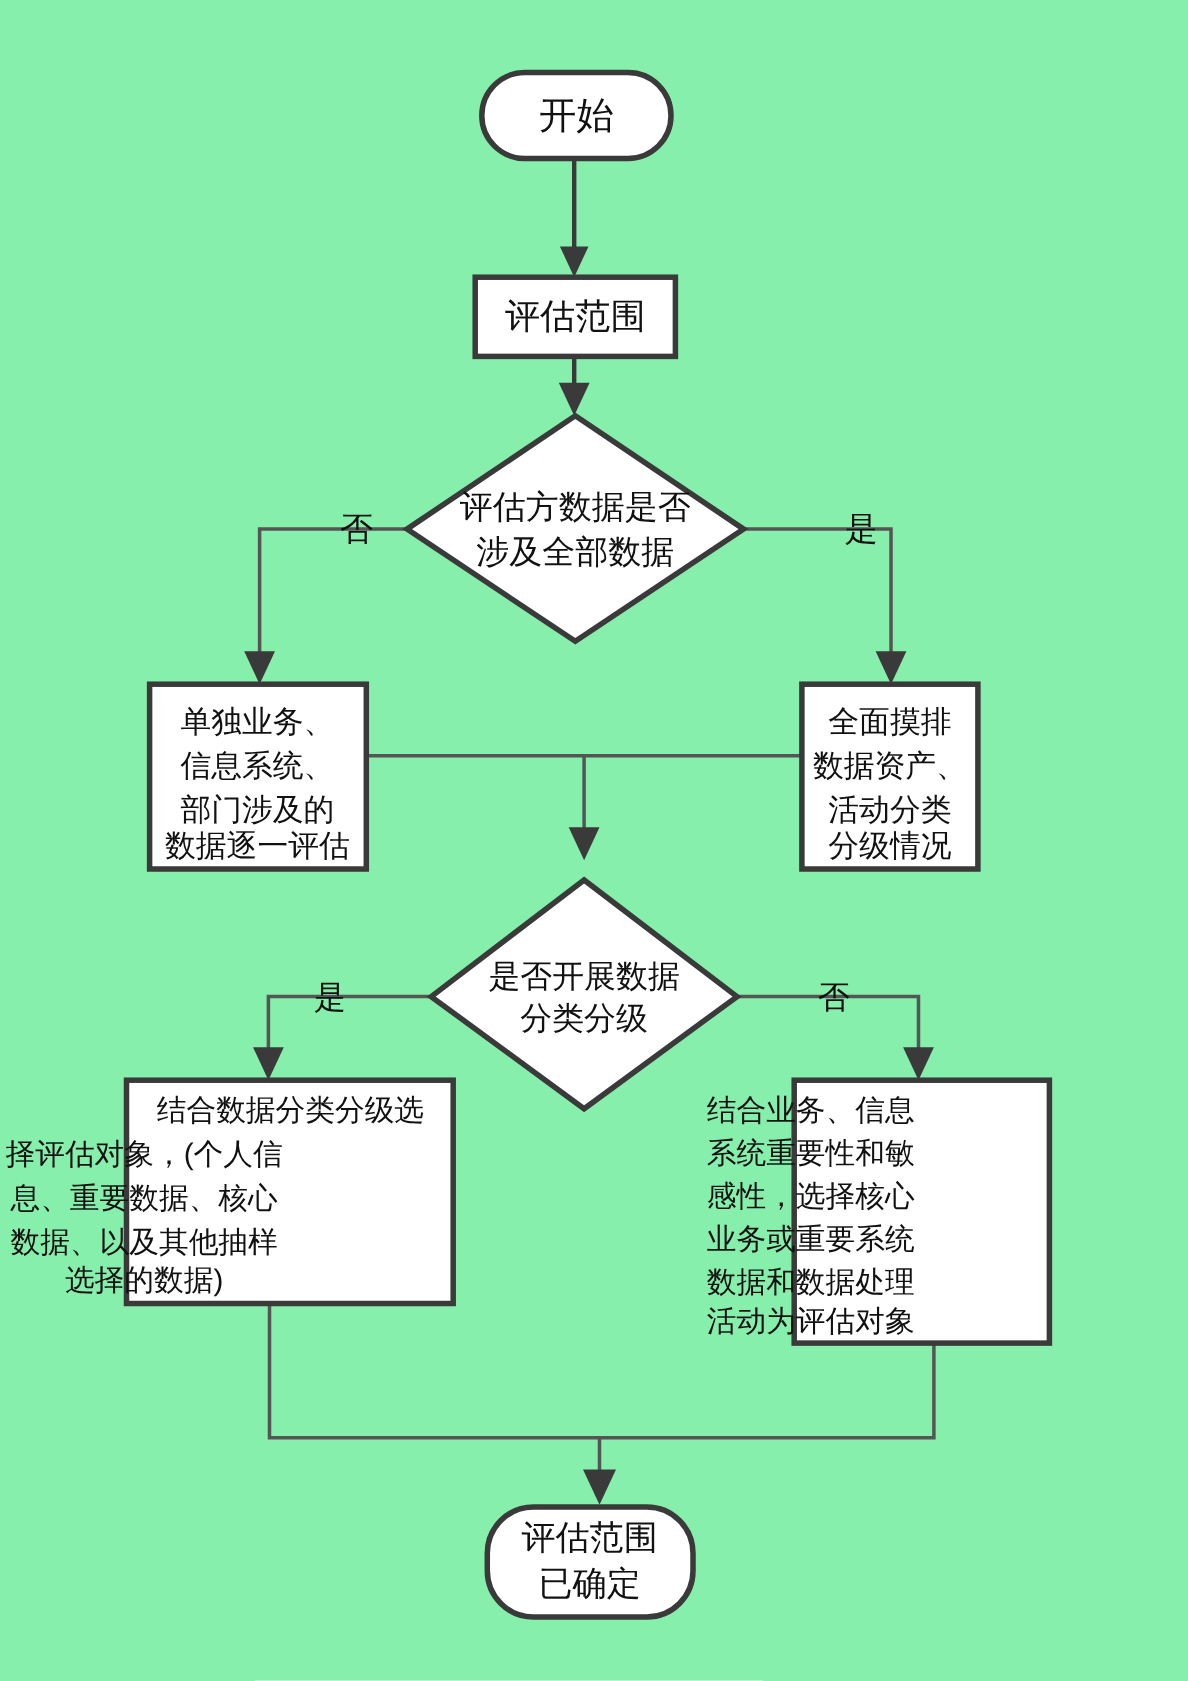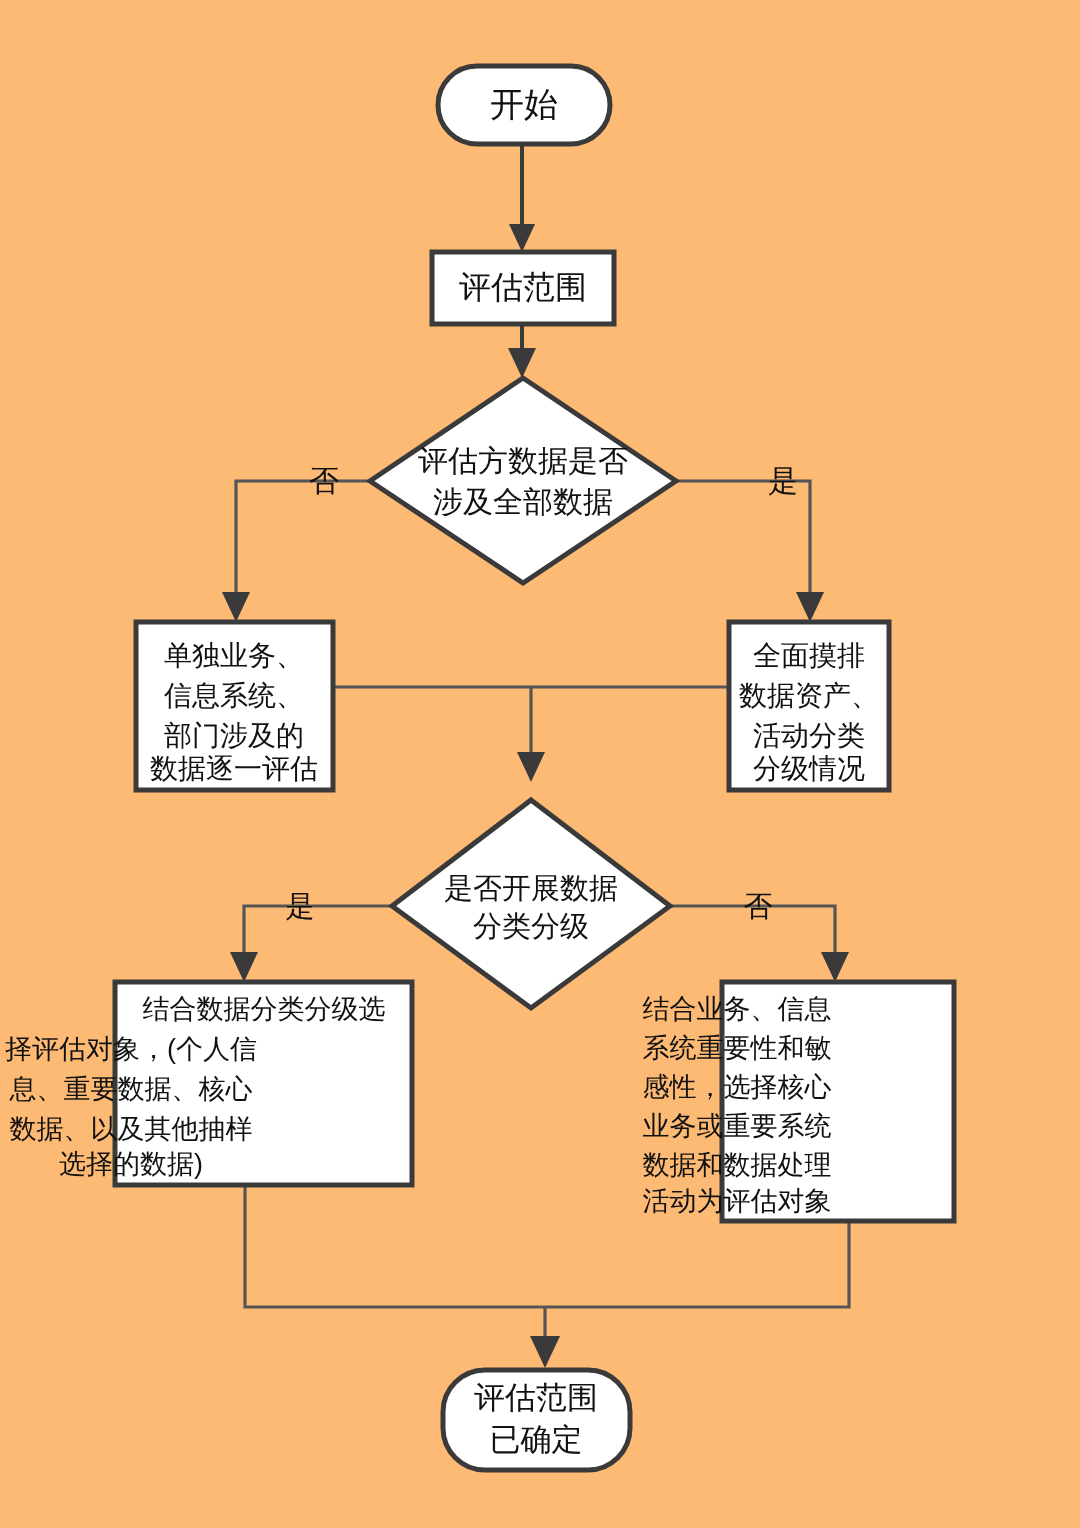--- a/index.html
+++ b/index.html
@@ -7,21 +7,21 @@
     padding: 0;
     background: #ffffff;
   }
   body {
     font-family: "Liberation Sans", "DejaVu Sans", sans-serif;
   }
   #flowchart-page {
     position: relative;
     width: 1080px;
     height: 1528px;
-    background: #fdba74;
+    background: #86efac;
     overflow: hidden;
   }
   #flow-svg {
     position: absolute;
     left: 0;
     top: 0;
     width: 1080px;
     height: 1528px;
   }
   .node-text {

